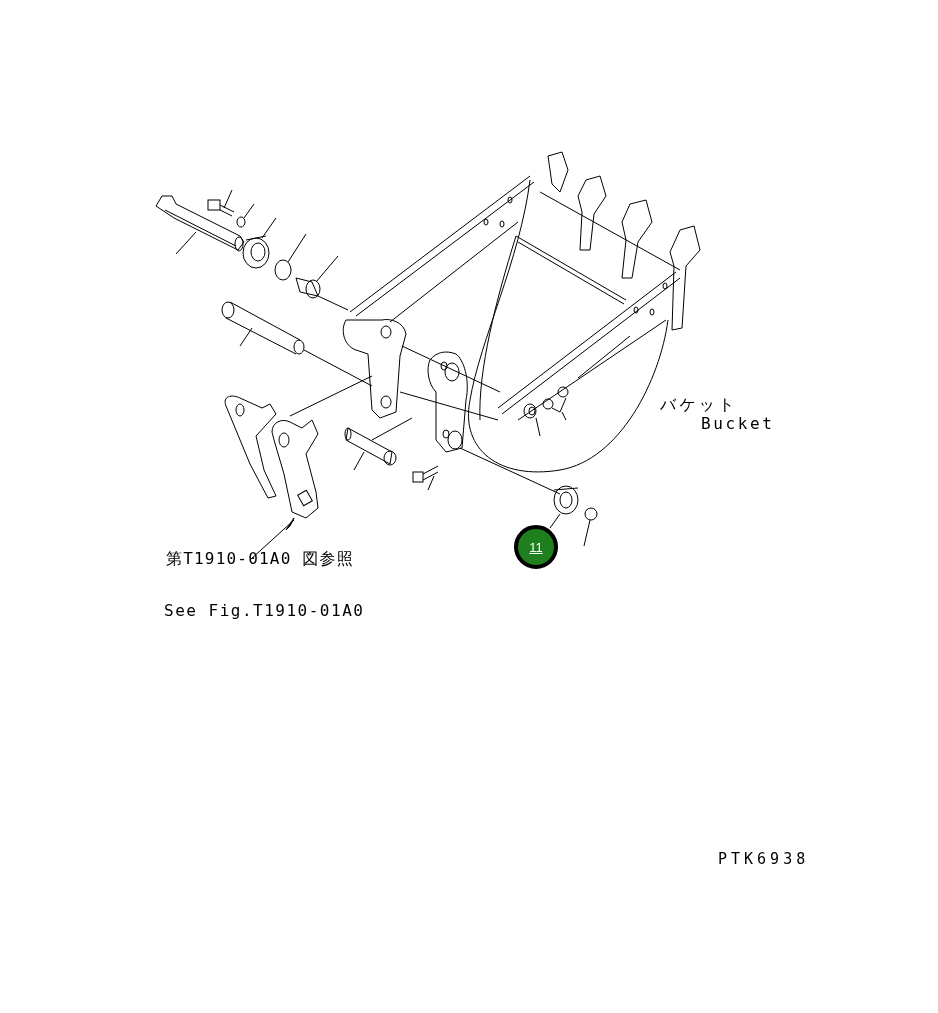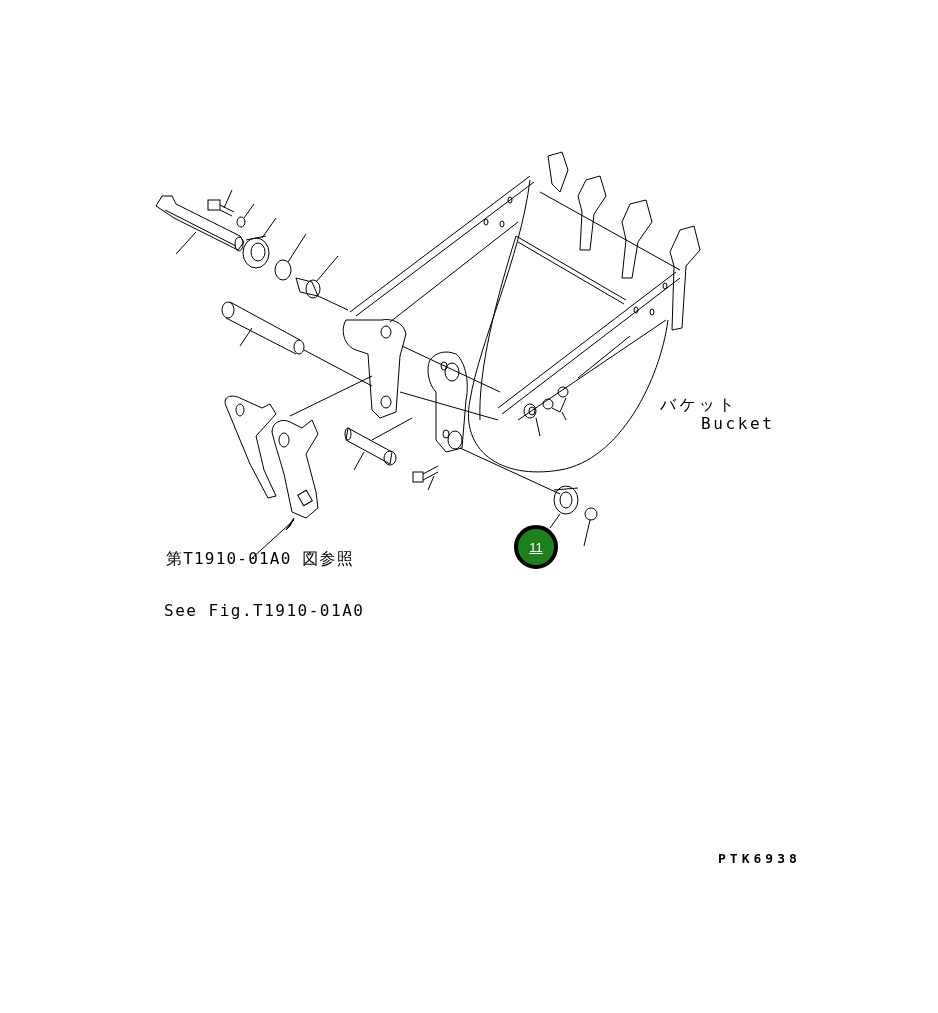--- a/index.html
+++ b/index.html
@@ -154,17 +154,17 @@
     <line x1="290" y1="416" x2="372" y2="376"></line>
   </g>
 </svg>
 
 <div class="lbl" style="left:660px; top:398px; letter-spacing:3px;">バケット</div>
 <div class="lbl" style="left:657px; top:417px;margin-left:44px;">Bucket</div>
 
 <div class="lbl" style="left:166px; top:536px; letter-spacing:1.2px;margin-top:16px;">第T1910-01A0 図参照</div>
 <div class="lbl" style="left:164px; top:604px; letter-spacing:1.5px;">See Fig.T1910-01A0</div>
 
-<div class="lbl" style="left:718px; top:852px; font-size:13px; letter-spacing:4px;font-weight:bold;">PTK6938</div>
+<div class="lbl" style="left:718px; top:852px; font-size:15px; letter-spacing:4px;">PTK6938</div>
 
 <div class="callout" style="left:514px; top:525px;">
   <span>11</span>
 </div>
 
 </body></html>

